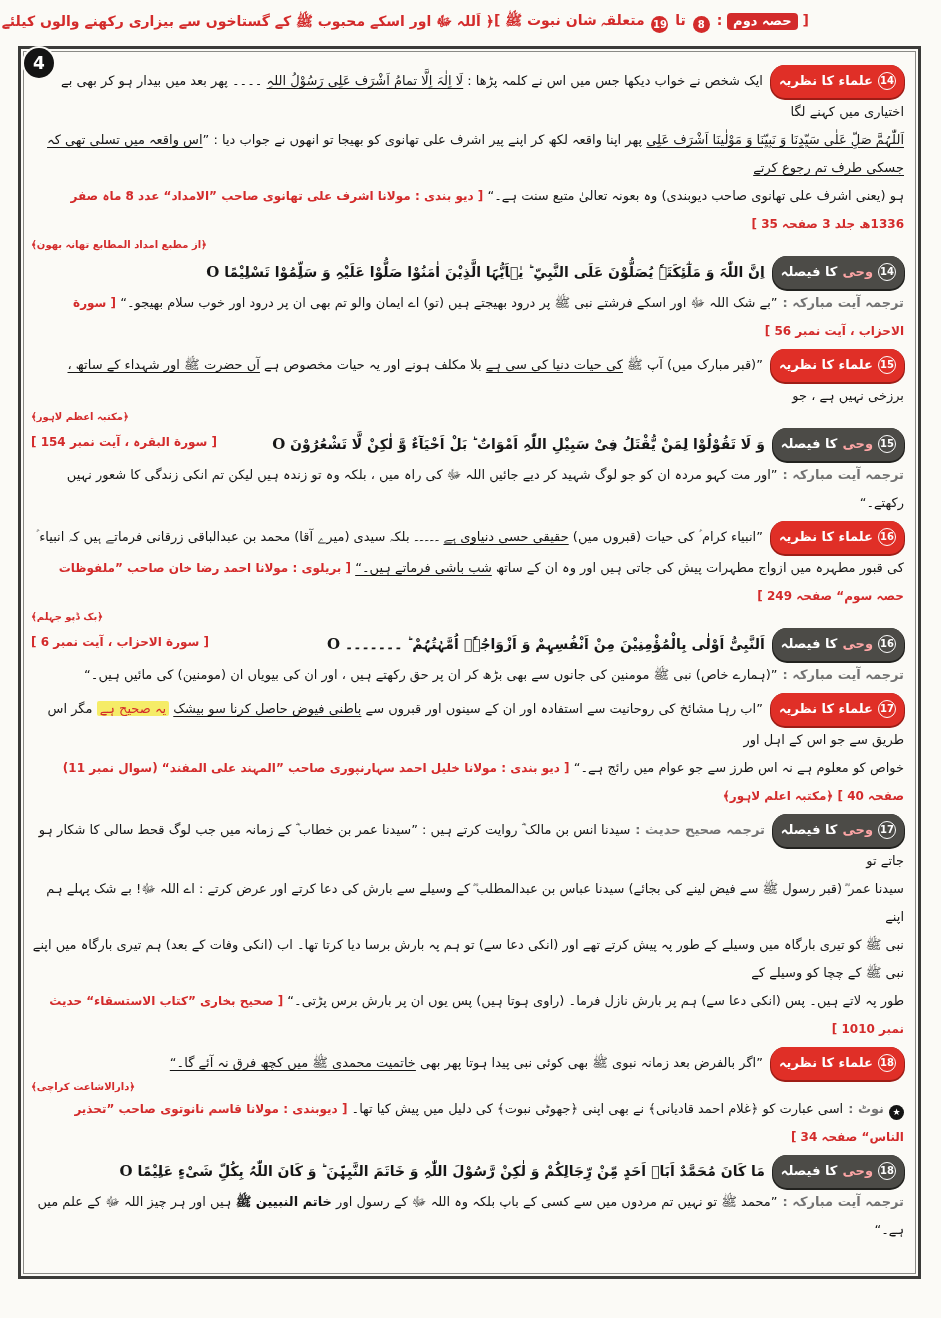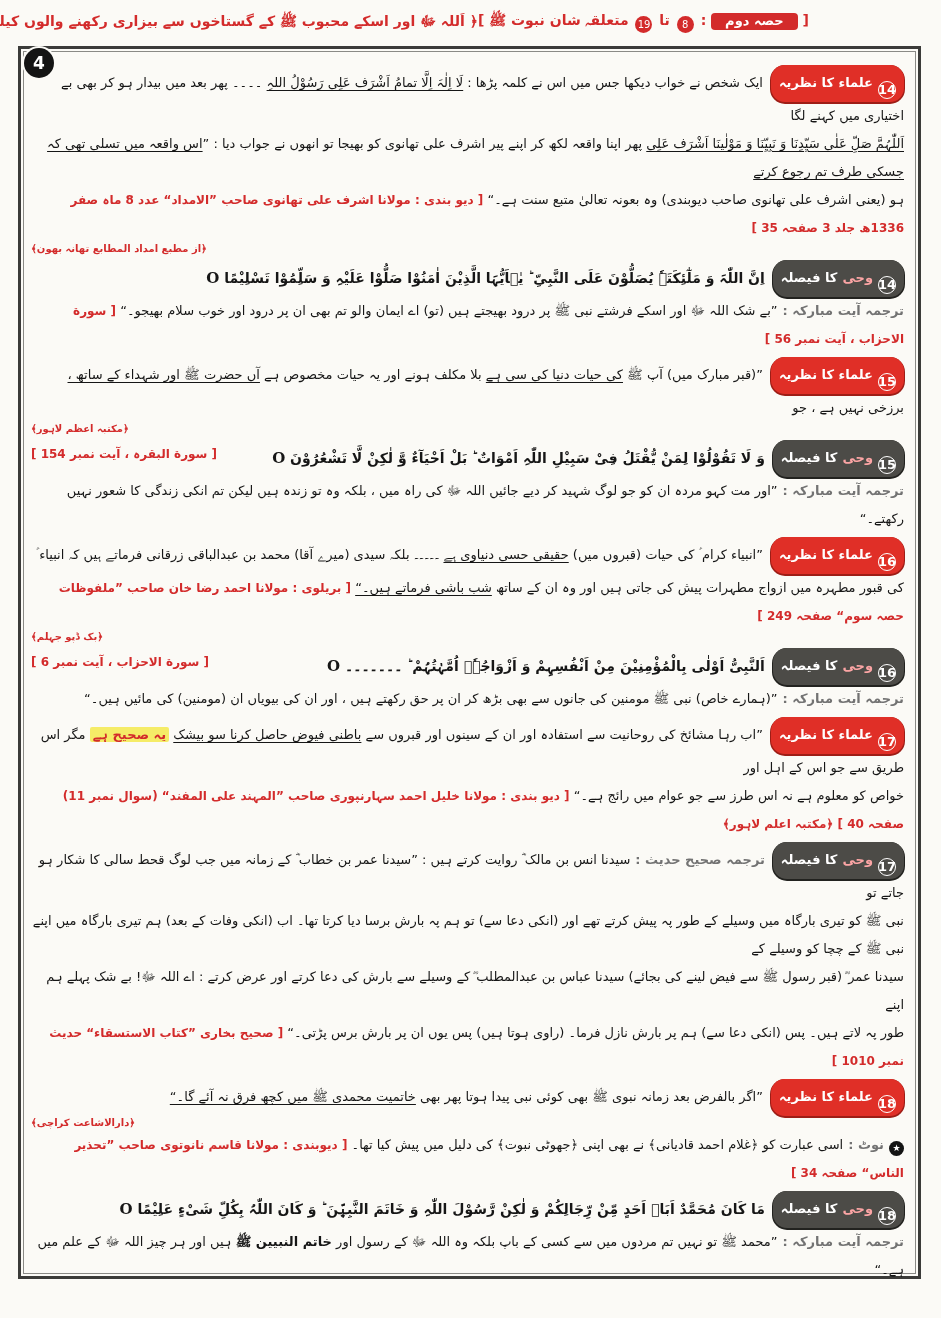--- a/index.html
+++ b/index.html
@@ -2,50 +2,50 @@
 <html lang="ur" dir="rtl"><head>
 <meta charset="utf-8">
 <style>
   html,body{margin:0;padding:0;background:#ffffff;}
   .page{position:relative;width:941px;height:1318px;background:#fbfaf6;
         font-family:"DejaVu Sans",sans-serif;overflow:hidden;}
   
   .hdr{position:absolute;top:12px;left:0;right:0;display:flex;justify-content:space-between;
        direction:rtl;padding:0 132px 0 14px;color:#d32b2b;font-weight:bold;font-size:14px;align-items:center;}
   .hdr .cl{white-space:nowrap;}
-  .chip{background:#d32b2b;color:#fff;padding:0 14px 2px;border-radius:4px;font-size:13px;}
+  .chip{background:#d32b2b;color:#fff;padding:0 6px 2px;border-radius:4px;font-size:13px;}
   .circle-num{display:inline-flex;width:17px;height:17px;border-radius:50%;background:#d32b2b;color:#fff;
-       font-size:10px;align-items:center;justify-content:center;font-weight:normal;vertical-align:-3px;margin:0 2px;}
+       font-size:10px;align-items:center;justify-content:center;font-weight:bold;vertical-align:-3px;margin:0 2px;}
   
   .badge4{position:absolute;top:48px;left:24px;width:30px;height:30px;background:#141414;color:#fff;
        border-radius:50%;display:flex;align-items:center;justify-content:center;font-weight:bold;
        font-size:17px;z-index:6;box-shadow:0 0 0 2px #fbfaf6;}
   
   .box{position:absolute;top:46px;left:18px;width:903px;height:1233px;background:#fbfaf6;
        border:3px solid #3b3b39;box-shadow:inset 0 0 0 2px #fbfaf6, inset 0 0 0 3px #8a8a86;
        box-sizing:border-box;padding:12px 14px 0 10px;}
   
   .row{direction:rtl;text-align:right;font-size:13px;line-height:28px;color:#161616;clear:both;}
   .row.sp{margin-top:4px;}
   .row.vr{font-weight:bold;font-size:14px;}
   .row.pub{font-size:10px;line-height:15px;color:#d32b2b;text-align:left;font-weight:bold;margin:-1px 0 1px;}
   .seg{}
   .seg.u{text-decoration:underline;text-underline-offset:3px;}
   .seg.b{font-weight:bold;}
   .seg.ref{color:#d32b2b;font-weight:bold;font-size:12px;}
   .seg.ref.fl{float:left;}
-  .seg.hl{background:#f5ec67;color:#d32b2b;font-weight:bold;padding:0 3px;border-radius:2px;}
+  .seg.hl{background:#f5ec67;color:#d32b2b;font-weight:normal;padding:0 3px;border-radius:2px;}
   .seg.o{font-weight:bold;font-size:15px;font-family:"DejaVu Serif",serif;}
   
   .pill{display:inline-flex;align-items:center;gap:5px;border-radius:14px;padding:2px 8px 3px;margin-left:8px;
        font-weight:bold;font-size:13px;vertical-align:middle;white-space:nowrap;}
   .pill.ulama{background:#e02f27;color:#fff;box-shadow:0 1px 0 1px #9e1d16;}
   .pill.wahi{background:#4c4b47;color:#fff;box-shadow:0 1px 0 1px #22221f;}
   .pill .pnum{width:16px;height:16px;border:1.5px solid #fff;border-radius:50%;display:inline-flex;
-       align-items:center;justify-content:center;font-size:13px;flex:0 0 auto;margin-top:14px;}
+       align-items:center;justify-content:center;font-size:10px;flex:0 0 auto;}
   .pill .wred{color:#fca5a5;}
   .lbl{color:#737373;font-weight:bold;margin-left:5px;}
   .star{display:inline-flex;width:15px;height:15px;background:#141414;border-radius:50%;color:#fff;
        font-size:9px;align-items:center;justify-content:center;margin-left:5px;vertical-align:-2px;flex:0 0 auto;}
 </style>
 </head>
 <body>
 
 <div class="page">
 
@@ -106,22 +106,22 @@
         <div class="row sp"><span class="pill ulama">
             <span class="pnum">17</span>
             <span>علماء کا نظریہ</span>
           </span><span class="seg">”اب رہا مشائخ کی روحانیت سے استفادہ اور ان کے سینوں اور قبروں سے </span><span class="seg u">باطنی فیوض حاصل کرنا سو بیشک</span><span class="seg"> </span><span class="seg hl">یہ صحیح ہے</span><span class="seg"> مگر اس طریق سے جو اس کے اہل اور</span></div>
         <div class="row"><span class="seg">خواص کو معلوم ہے نہ اس طرز سے جو عوام میں رائج ہے۔“ </span><span class="seg ref">[ دیو بندی : مولانا خلیل احمد سہارنپوری صاحب ”المہند علی المفند“ (سوال نمبر 11) صفحہ 40 ] ﴿مکتبہ اعلم لاہور﴾</span></div>
         <div class="row sp"><span class="pill wahi">
             <span class="pnum">17</span>
             <span class="wred">وحی</span>
             <span>کا فیصلہ</span>
           </span><span class="lbl">ترجمہ صحیح حدیث :</span><span class="seg">سیدنا انس بن مالک ؓ روایت کرتے ہیں : ”سیدنا عمر بن خطاب ؓ کے زمانہ میں جب لوگ قحط سالی کا شکار ہو جاتے تو</span></div>
+        <div class="row"><span class="seg">سیدنا عمر ؓ (قبر رسول ﷺ سے فیض لینے کی بجائے) سیدنا عباس بن عبدالمطلب ؓ کے وسیلے سے بارش کی دعا کرتے اور عرض کرتے : اے اللہ ﷻ! بے شک پہلے ہم اپنے</span></div>
         <div class="row"><span class="seg">نبی ﷺ کو تیری بارگاہ میں وسیلے کے طور پہ پیش کرتے تھے اور (انکی دعا سے) تو ہم پہ بارش برسا دیا کرتا تھا۔ اب (انکی وفات کے بعد) ہم تیری بارگاہ میں اپنے نبی ﷺ کے چچا کو وسیلے کے</span></div>
-        <div class="row"><span class="seg">سیدنا عمر ؓ (قبر رسول ﷺ سے فیض لینے کی بجائے) سیدنا عباس بن عبدالمطلب ؓ کے وسیلے سے بارش کی دعا کرتے اور عرض کرتے : اے اللہ ﷻ! بے شک پہلے ہم اپنے</span></div>
         <div class="row"><span class="seg">طور پہ لاتے ہیں۔ پس (انکی دعا سے) ہم پر بارش نازل فرما۔ (راوی ہوتا ہیں) پس یوں ان پر بارش برس پڑتی۔“ </span><span class="seg ref">[ صحیح بخاری ”کتاب الاستسقاء“ حدیث نمبر 1010 ]</span></div>
         <div class="row sp"><span class="pill ulama">
             <span class="pnum">18</span>
             <span>علماء کا نظریہ</span>
           </span><span class="seg">”اگر بالفرض بعد زمانہ نبوی ﷺ بھی کوئی نبی پیدا ہوتا پھر بھی </span><span class="seg u">خاتمیت محمدی ﷺ میں کچھ فرق نہ آئے گا۔“</span></div>
         <div class="row pub"><span class="seg">﴿دارالاشاعت کراچی﴾</span></div>
         <div class="row"><span class="star">★</span><span class="lbl">نوٹ :</span><span class="seg">اسی عبارت کو ﴿غلام احمد قادیانی﴾ نے بھی اپنی ﴿جھوٹی نبوت﴾ کی دلیل میں پیش کیا تھا۔ </span><span class="seg ref">[ دیوبندی : مولانا قاسم نانوتوی صاحب ”تحذیر الناس“ صفحہ 34 ]</span></div>
         <div class="row sp vr"><span class="pill wahi">
             <span class="pnum">18</span>
             <span class="wred">وحی</span>

